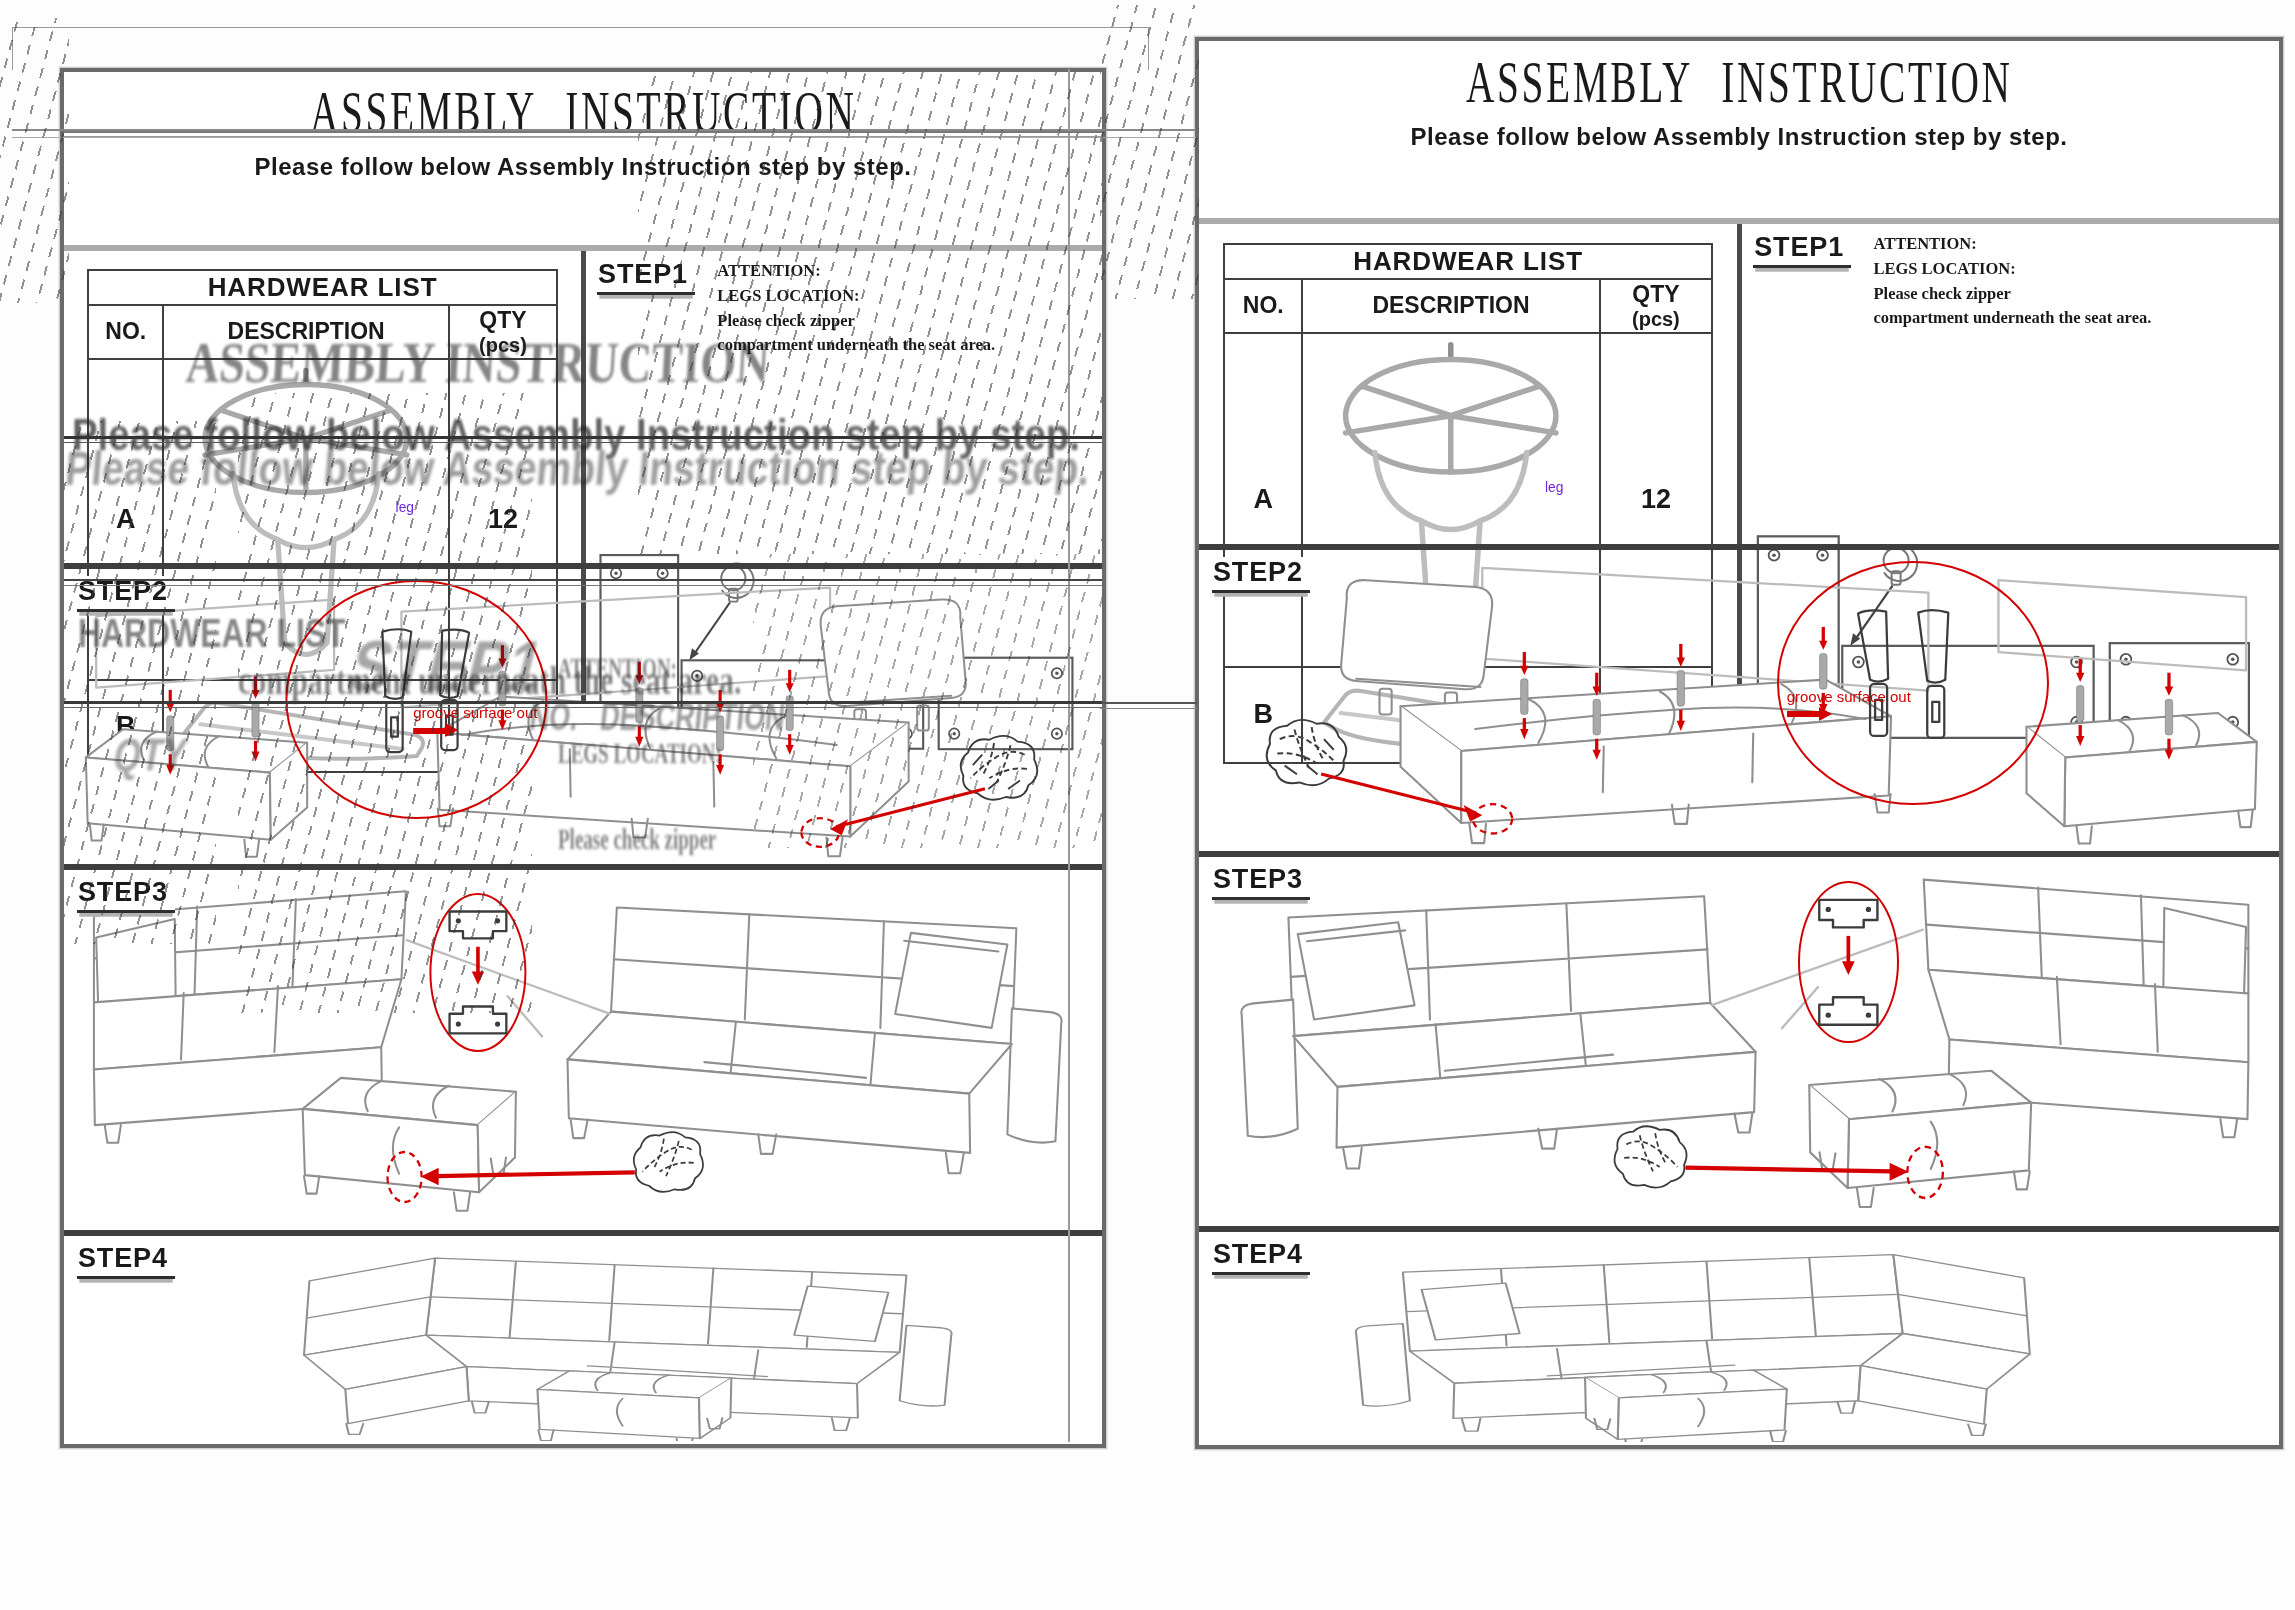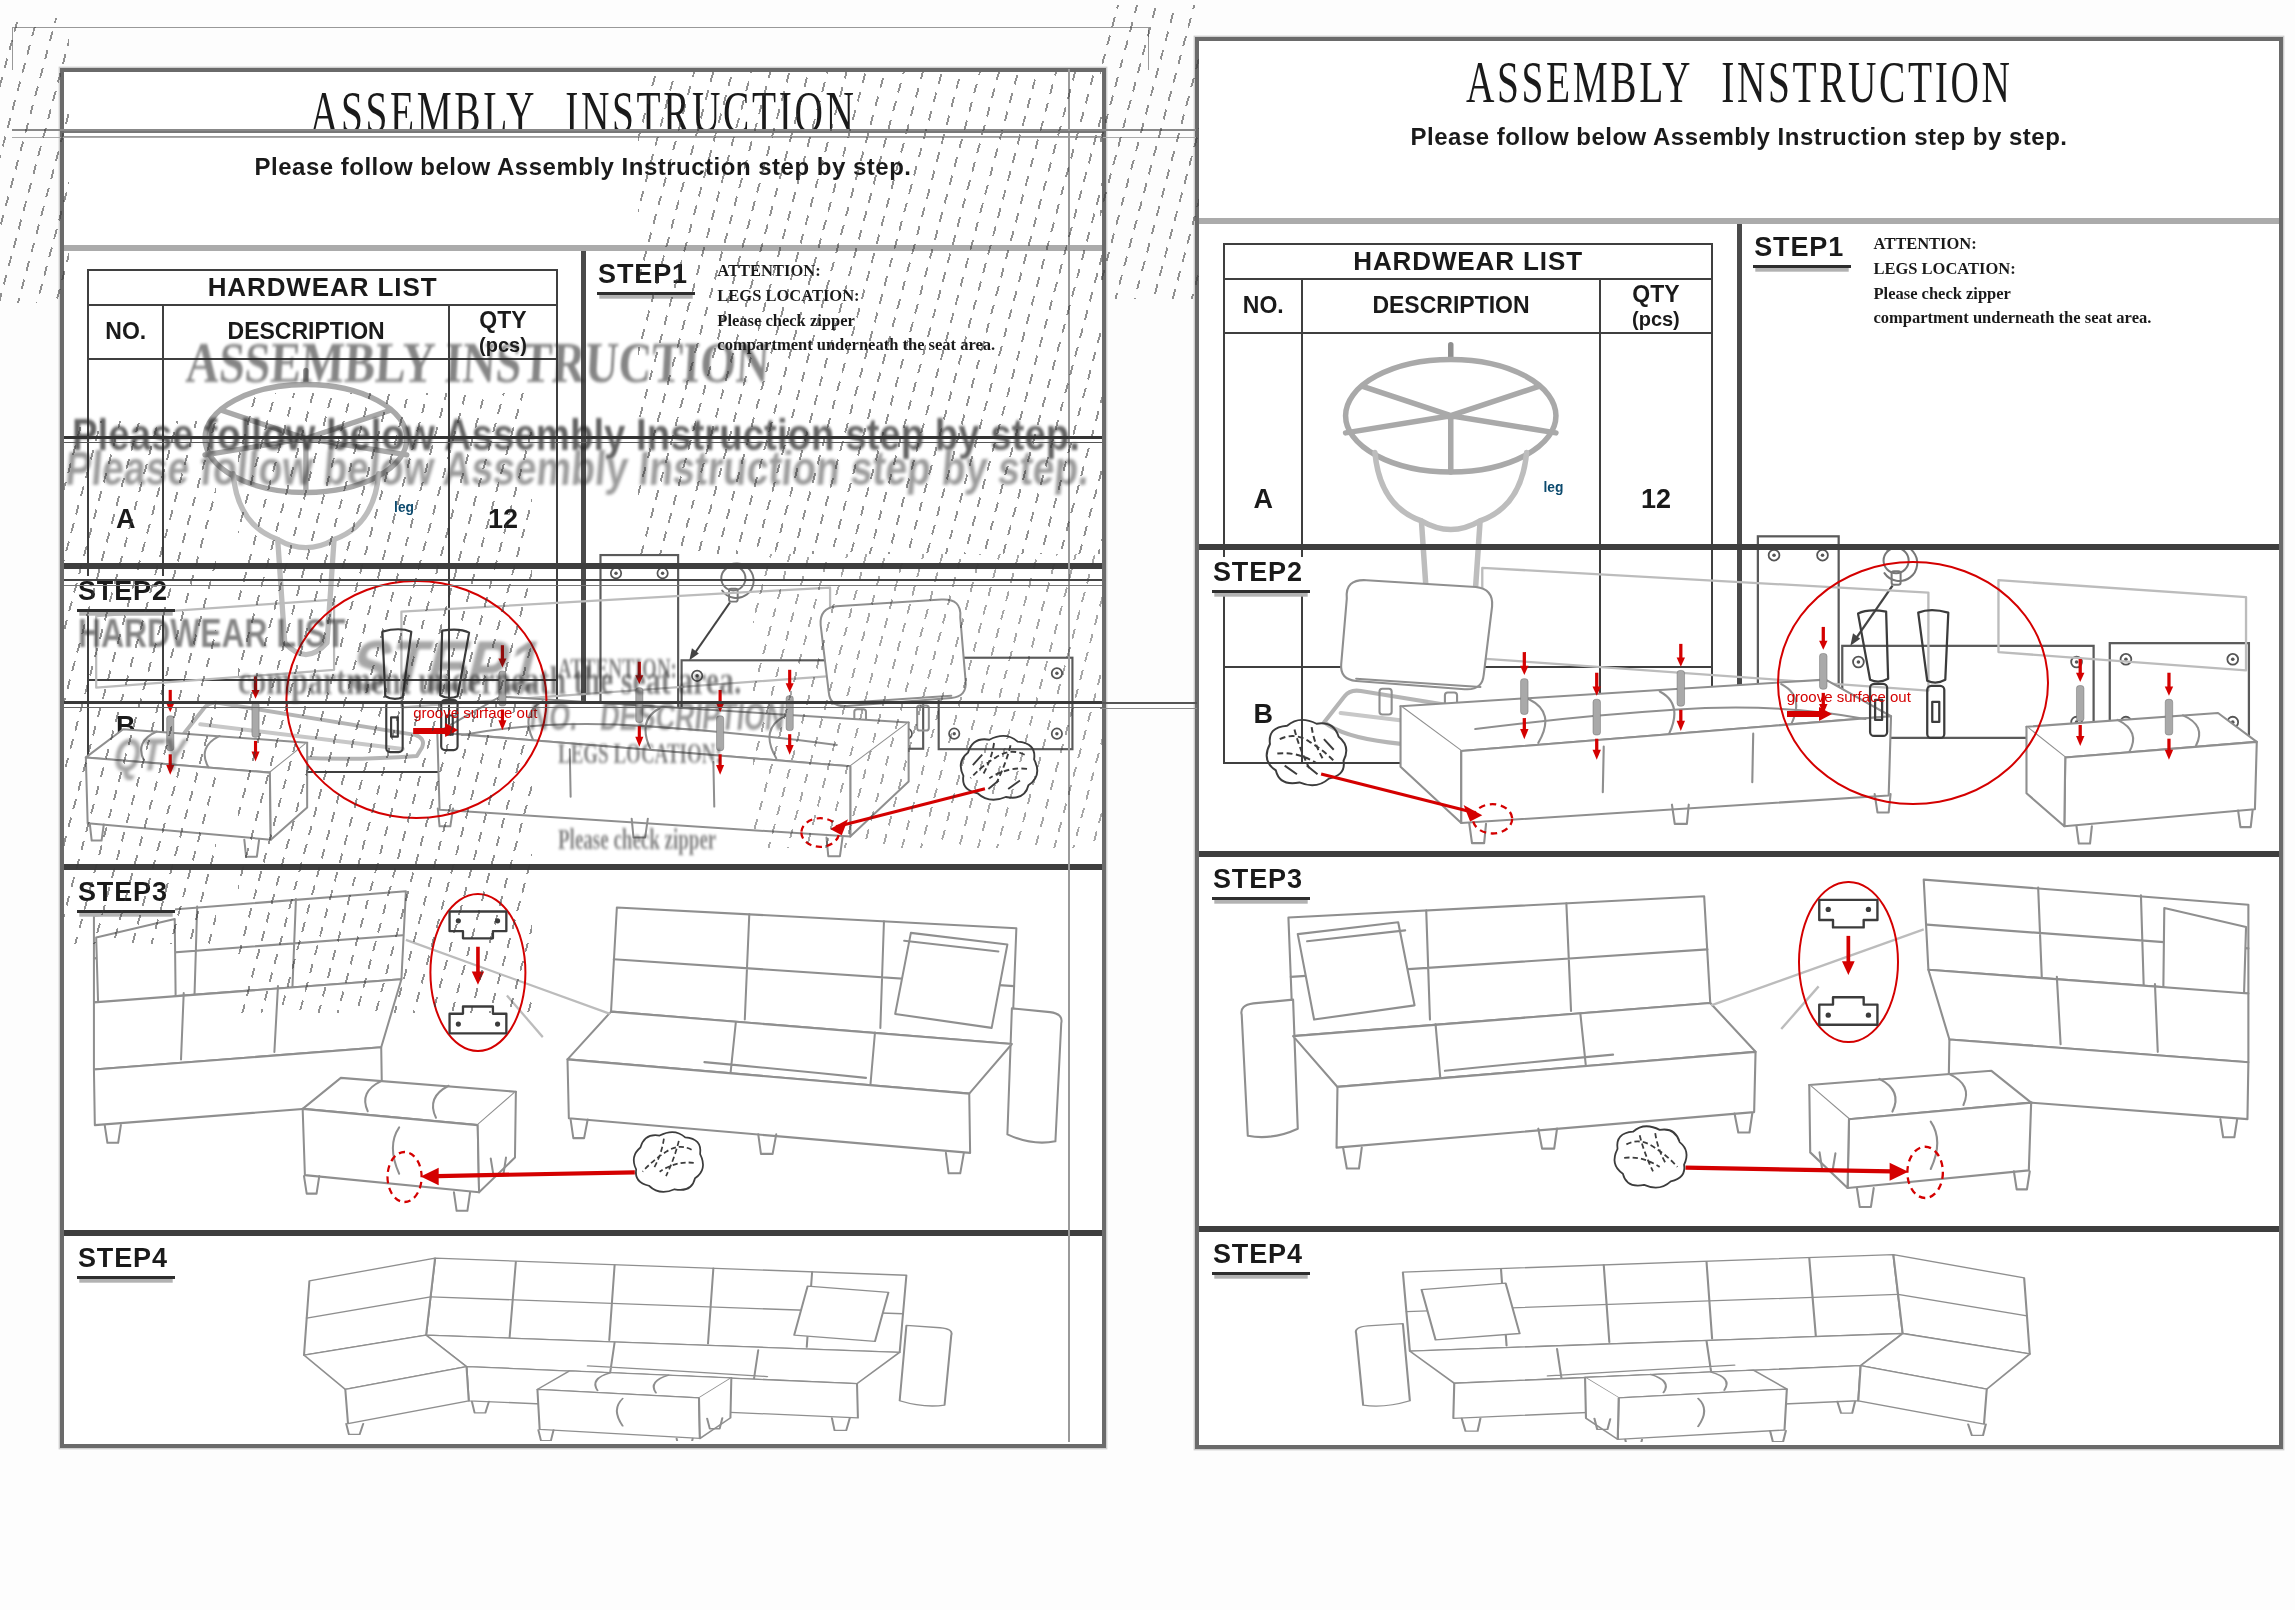--- a/index.html
+++ b/index.html
@@ -20,21 +20,21 @@
   .sec-row2{border-top:6px solid #ababab;display:grid;grid-template-columns:50.3% 49.7%;}
   .col-hw{border-right:5.5px solid #4a4a4a;position:relative;}
   .hw-table{width:91%;height:84%;margin:3.5% auto 0 auto;border-collapse:collapse;table-layout:fixed;}
   .hw-table td{border:2.8px solid #3f3f3f;text-align:center;vertical-align:middle;}
   .t-head td{font-size:26px;font-weight:bold;letter-spacing:0.9px;}
   .t-cols td{font-size:23px;font-weight:bold;}
   .t-cols .qty2{font-size:20px;}
   .cell-no,.cell-qty{font-size:27px;font-weight:bold;}
   .col-w-no{width:16%;} .col-w-desc{width:61%;} .col-w-qty{width:23%;}
   .desc-cell{position:relative;}
-  .leg-label{position:absolute;right:12%;top:44%;font-size:13.8px;font-weight:bold;color:#0c4a6e;}
+  .leg-label{position:absolute;right:12%;top:44%;font-size:13.8px;font-weight:normal;color:#6d28d9;}
   .col-step1{position:relative;padding:8.3px 0 0 11px;}
   .step1-head{display:flex;align-items:flex-start;}
   .step-label{display:inline-block;font-size:27px;font-weight:bold;letter-spacing:0.9px;
               border-bottom:3.2px solid #2e2e2e;box-shadow:0 6px 0 -2.3px #b2b2b2;padding:0 7.3px 1.8px 0.9px;background:#fff;}
   .attention{margin-left:22px;font-family:"Liberation Serif",serif;font-weight:bold;font-size:16.5px;line-height:1.5;}
   .d1-wrap{position:absolute;left:1%;right:2%;top:26%;bottom:2%;}
   
   .sec-step{position:relative;}
   .step2,.step3,.step4{border-top:6.9px solid #3e3e3e;}
   .sec-step .step-label{position:absolute;top:7.3px;left:13px;z-index:3;}

